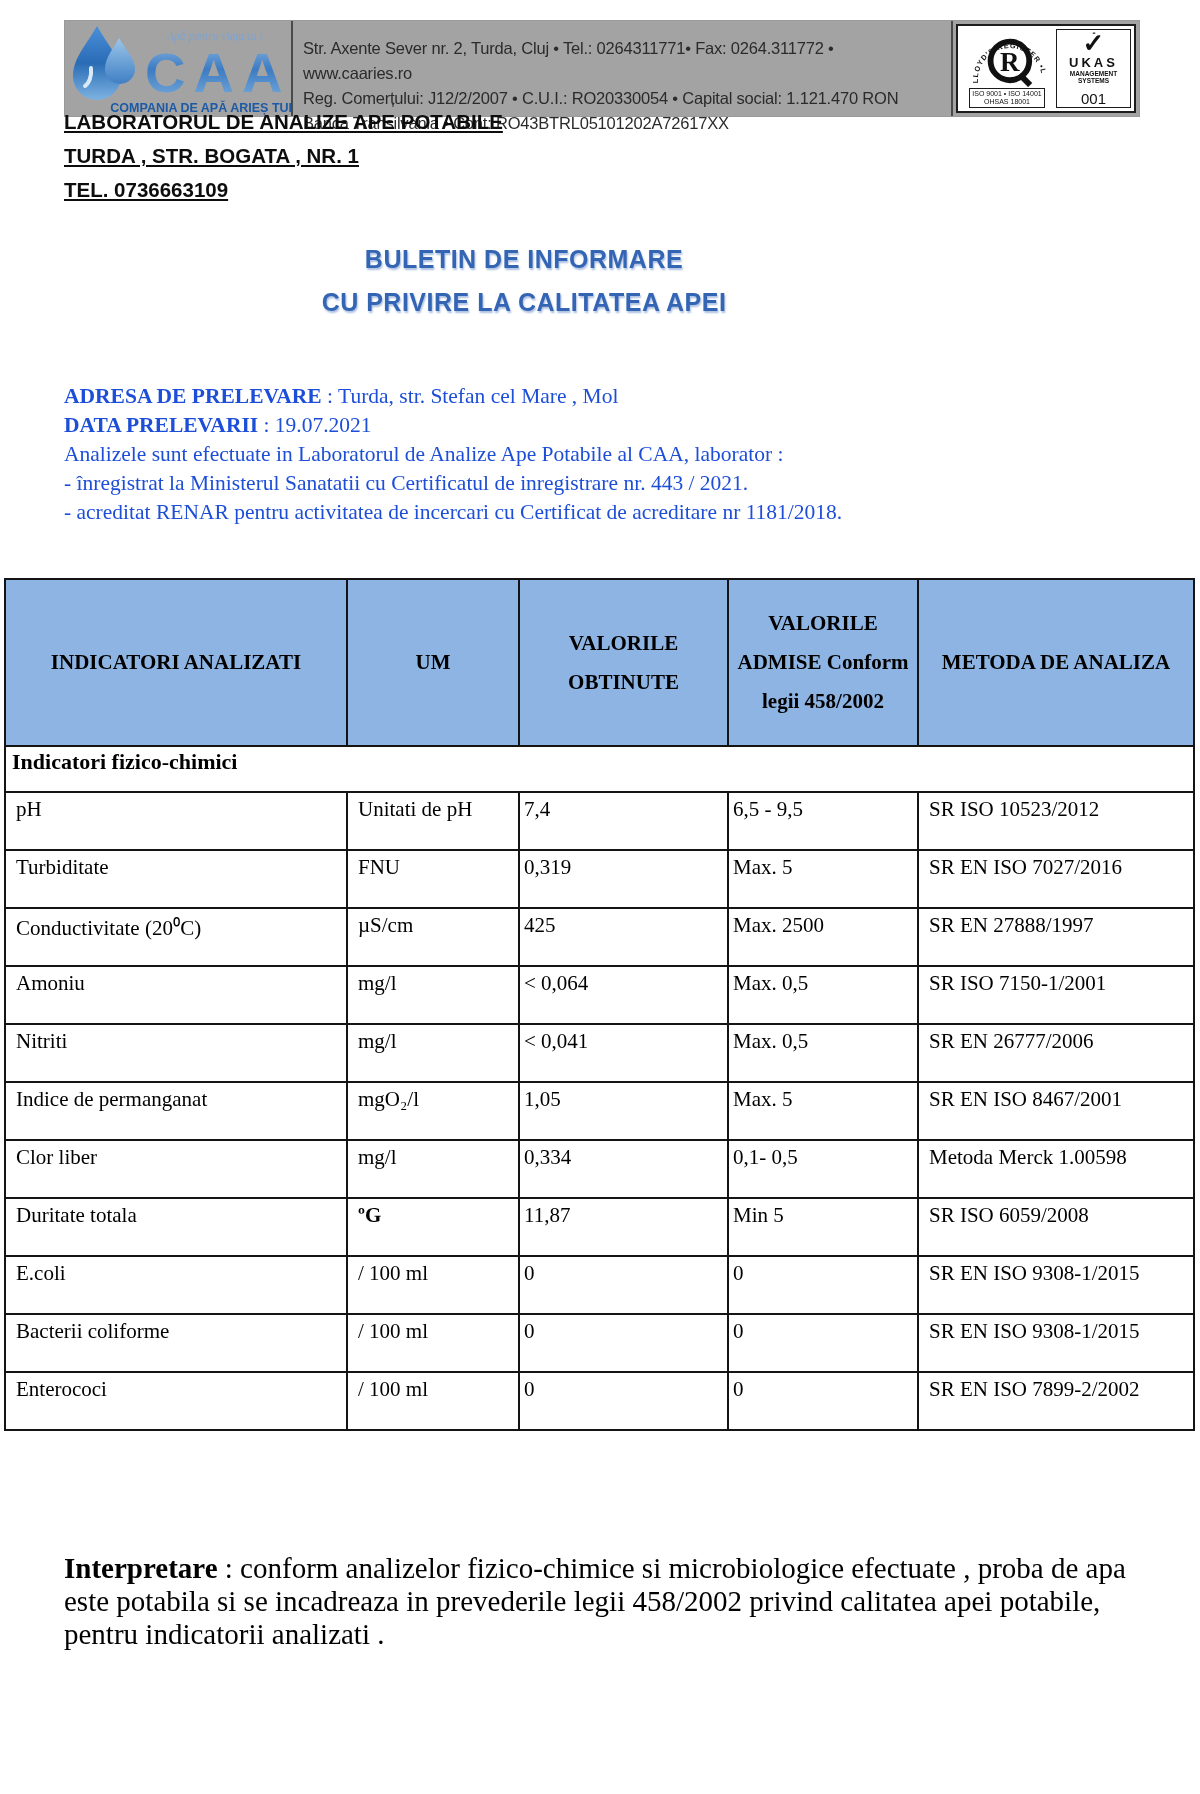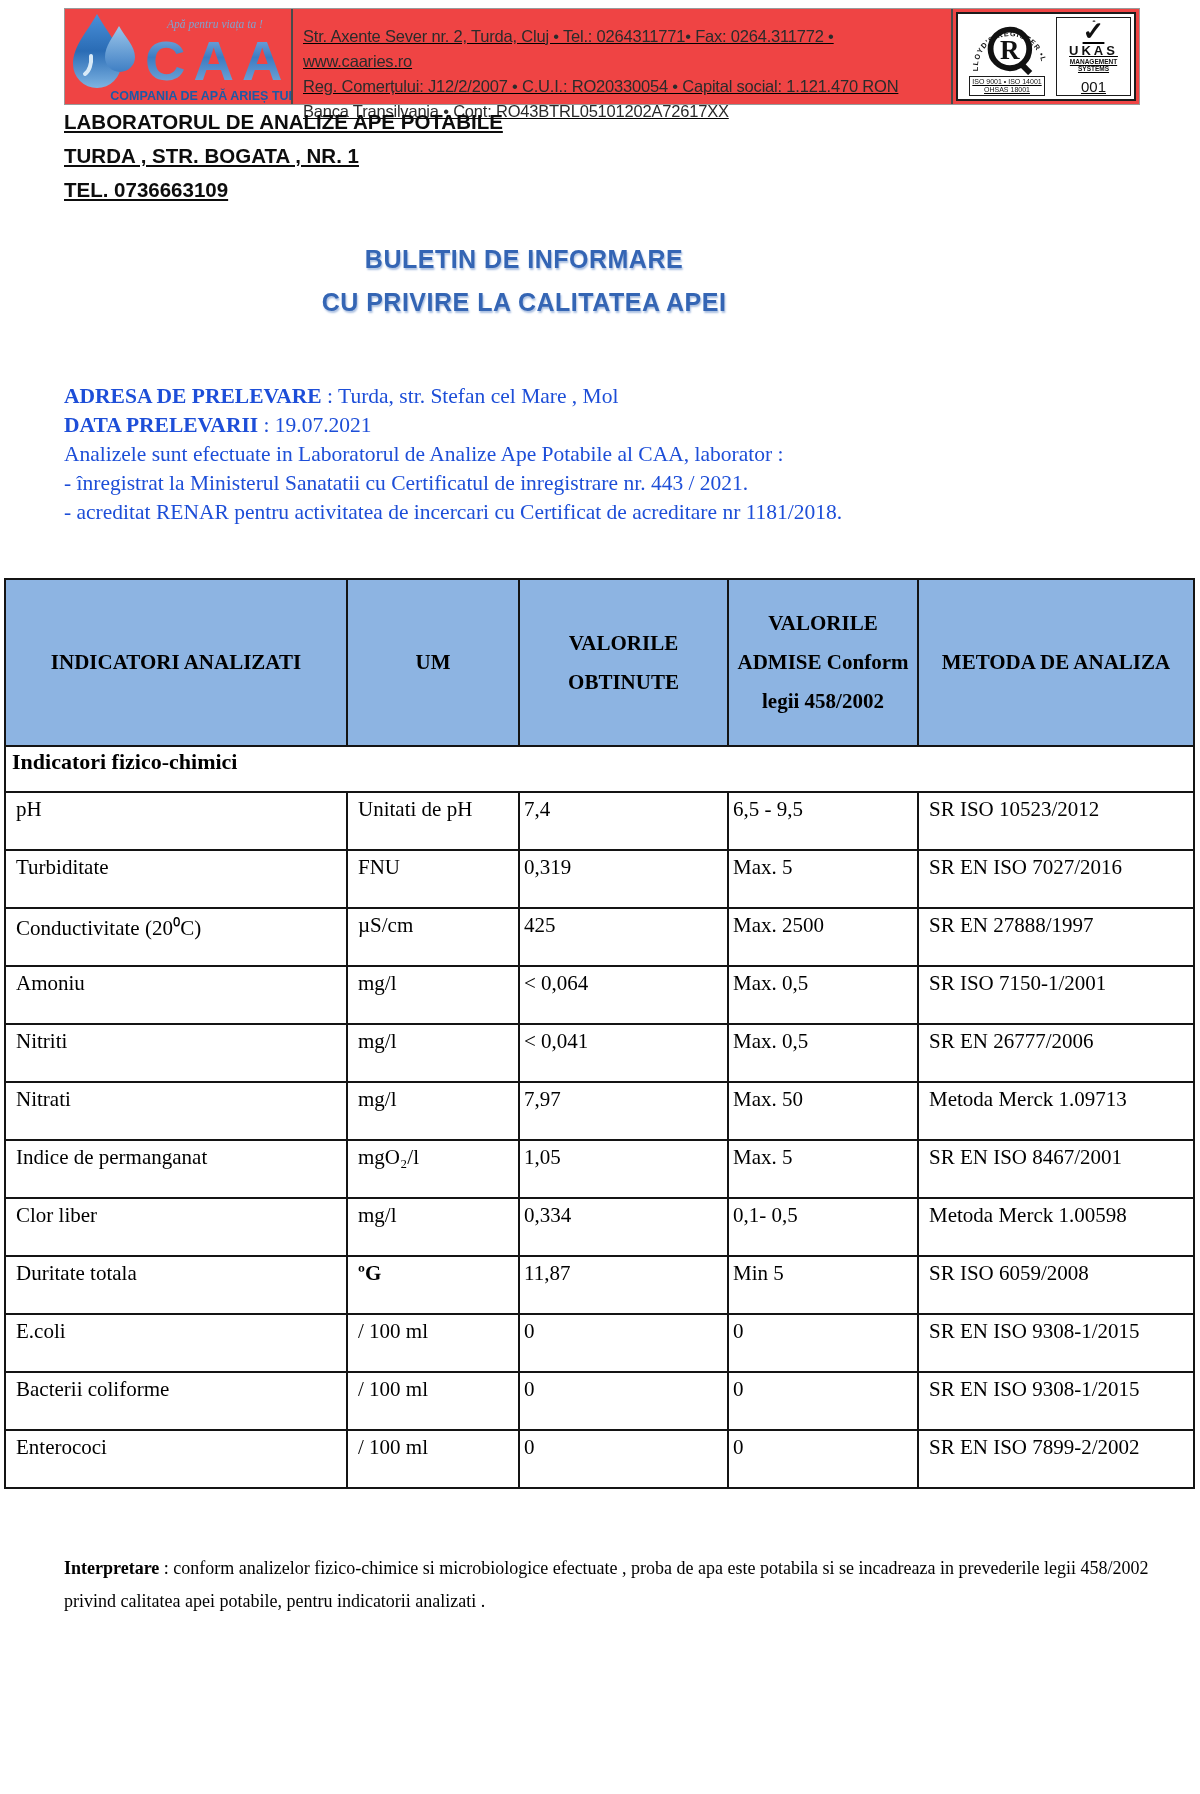--- a/index.html
+++ b/index.html
@@ -1,21 +1,21 @@
 <!DOCTYPE html>
 <html><head>
 <meta charset="utf-8">
 <style>
   html,body { margin:0; padding:0; background:#ffffff; }
   .page { position:relative; width:1200px; height:1794px; background:#fff; overflow:hidden;
           font-family:"Liberation Serif", serif; color:#000; }
 
   
-  .banner { position:absolute; top:8px; left:64px; width:1076px; height:97px;
-            display:flex; border:1px solid #9a9a9a; box-sizing:border-box; background:#ef4444;text-decoration:underline; }
+  .banner { position:absolute; top:20px; left:64px; width:1076px; height:97px;
+            display:flex; border:1px solid #9a9a9a; box-sizing:border-box; background:#a3a3a3; }
   .logo-block { width:226px; box-sizing:border-box; padding:1px 0 0 2px; }
   .contact-block { flex:1; box-sizing:border-box; border-left:2px solid #4a4a4a; border-right:2px solid #4a4a4a;
                    padding:15px 4px 0 10px; font-family:"Liberation Sans", sans-serif;
                    font-size:16.5px; line-height:25px; color:#2b2b2b; letter-spacing:-0.2px; }
   .cert-box { width:180px; box-sizing:border-box; margin:3px; border:2px solid #1c1c1c;
               display:flex; padding:3px; gap:3px; background:#fff; }
   .lloyds { flex:1.18; position:relative; display:flex; flex-direction:column; align-items:center; }
   .iso-box { border:1.5px solid #1c1c1c; margin-top:1px; padding:1px 2px; text-align:center;
              font-family:"Liberation Sans", sans-serif; font-size:7px; line-height:8px; color:#111; white-space:nowrap; }
   .ukas { flex:1; border:1.5px solid #1c1c1c; display:flex; flex-direction:column; align-items:center;
@@ -45,21 +45,21 @@
                     border-collapse:collapse; table-layout:fixed; font-size:21px; }
   .analysis-table th { background:#8db4e2; border:2px solid #141414; font-weight:700;
                        height:165px; line-height:39px; padding:0 6px; text-align:center; vertical-align:middle; }
   .analysis-table td { border:2px solid #141414; vertical-align:top; padding:4px 8px 0 10px;
                        height:52px; box-sizing:content-box; background:#fff; }
   .analysis-table tr.section td { height:24px; font-weight:700; vertical-align:middle; padding:2px 8px 16px 6px; font-size:22px; }
   .analysis-table td.c-center { padding-left:4px; padding-right:4px; }
 
   
   .interpretation { position:absolute; top:1552px; left:64px; width:1090px;
-                    font-size:18px; line-height:33px; }
+                    font-size:29px; line-height:33px; }
   .interpretation b { font-weight:700; }
 </style>
 </head>
 <body>
 
 <div class="page">
 
   <div class="banner">
     <div class="logo-block">
       <svg width="224" height="94" viewBox="0 0 224 94">
@@ -192,27 +192,20 @@
           <td>SR ISO  7150-1/2001</td>
         </tr>
         <tr>
           <td>Nitriti</td>
           <td>mg/l</td>
           <td class="c-center">&lt; 0,041</td>
           <td class="c-center">Max. 0,5</td>
           <td>SR EN 26777/2006</td>
         </tr>
         <tr>
-          <td>Nitrati</td>
-          <td>mg/l</td>
-          <td class="c-center">7,97</td>
-          <td class="c-center">Max. 50</td>
-          <td>Metoda Merck 1.09713</td>
-        </tr>
-        <tr>
           <td>Indice de permanganat</td>
           <td>mgO₂/l</td>
           <td class="c-center">1,05</td>
           <td class="c-center">Max. 5</td>
           <td>SR EN ISO 8467/2001</td>
         </tr>
         <tr>
           <td>Clor liber</td>
           <td>mg/l</td>
           <td class="c-center">0,334</td>

